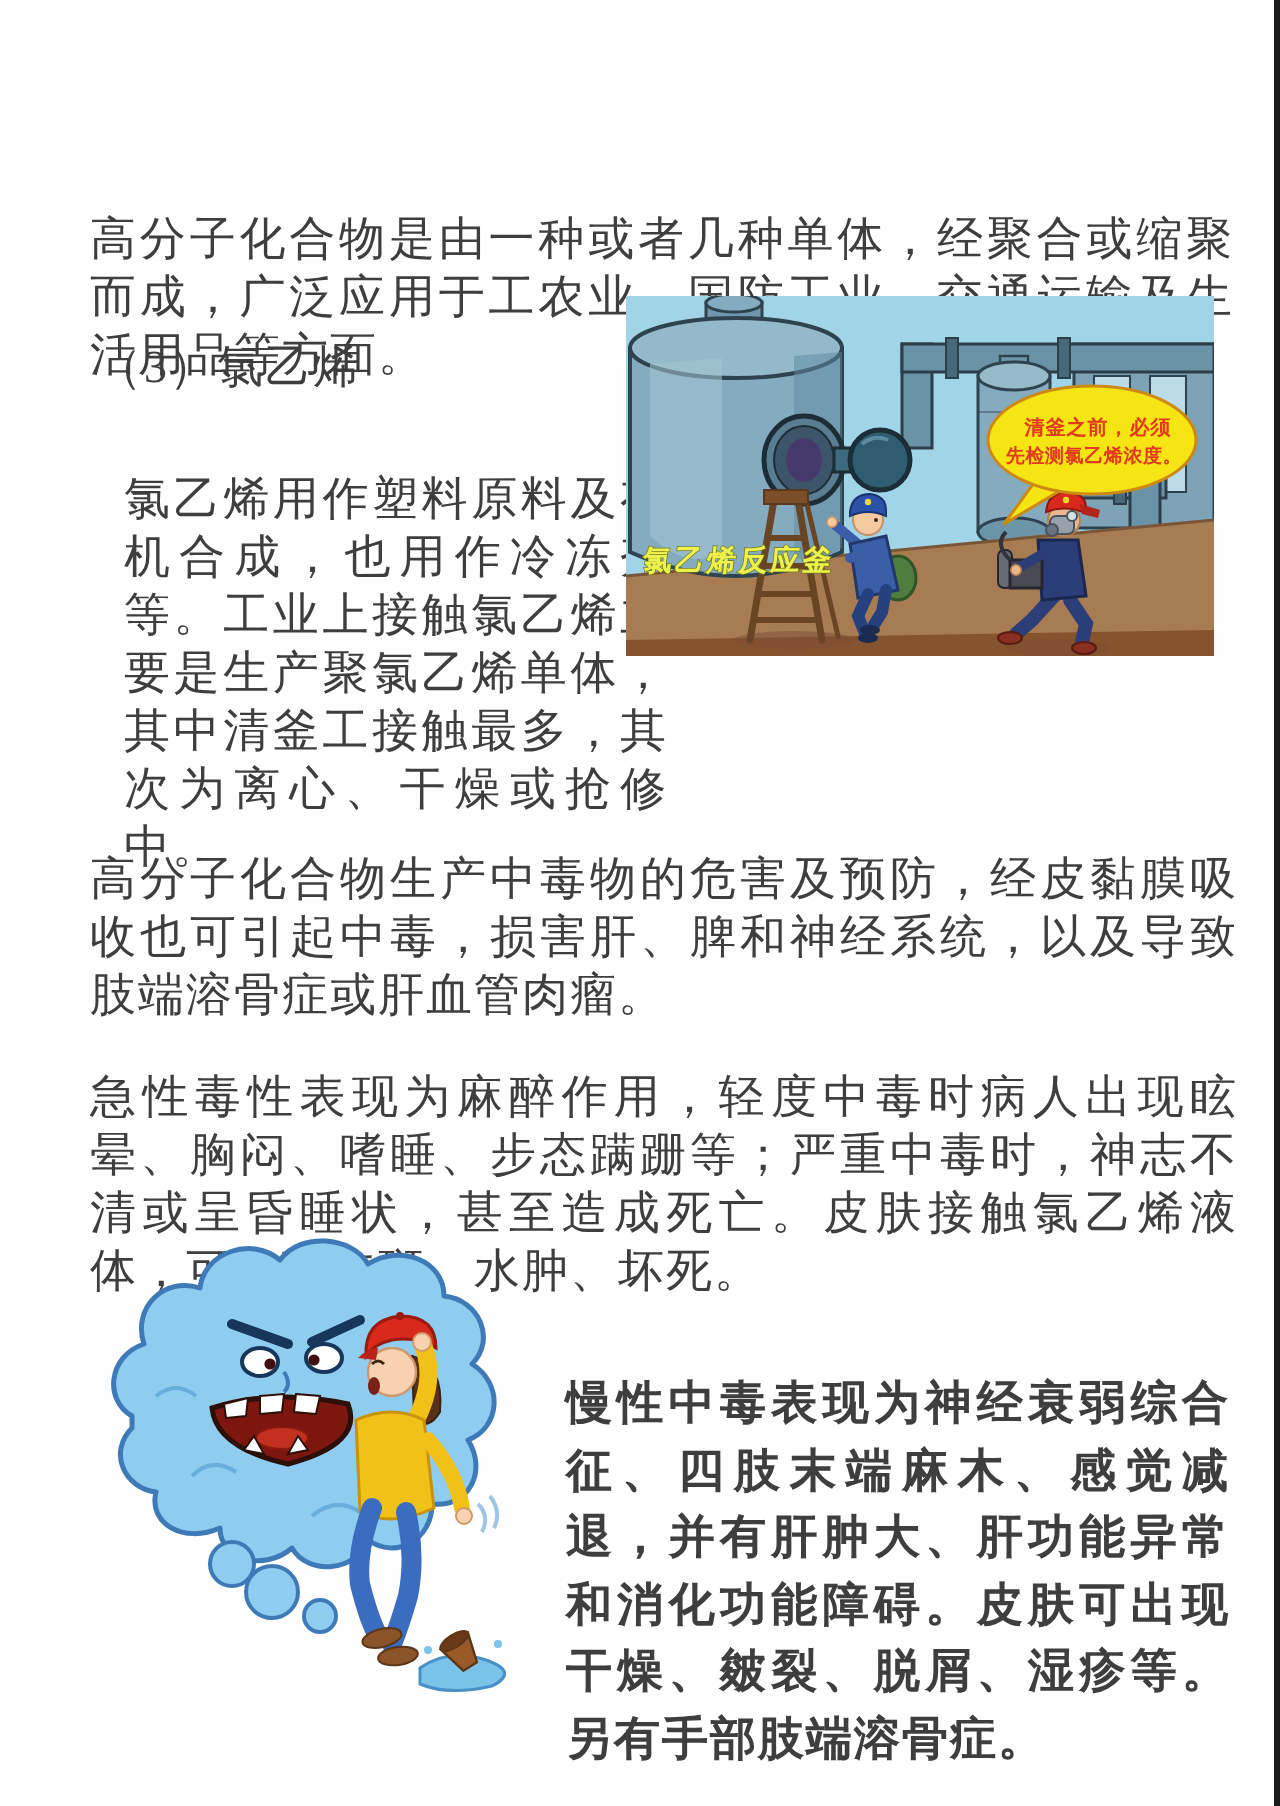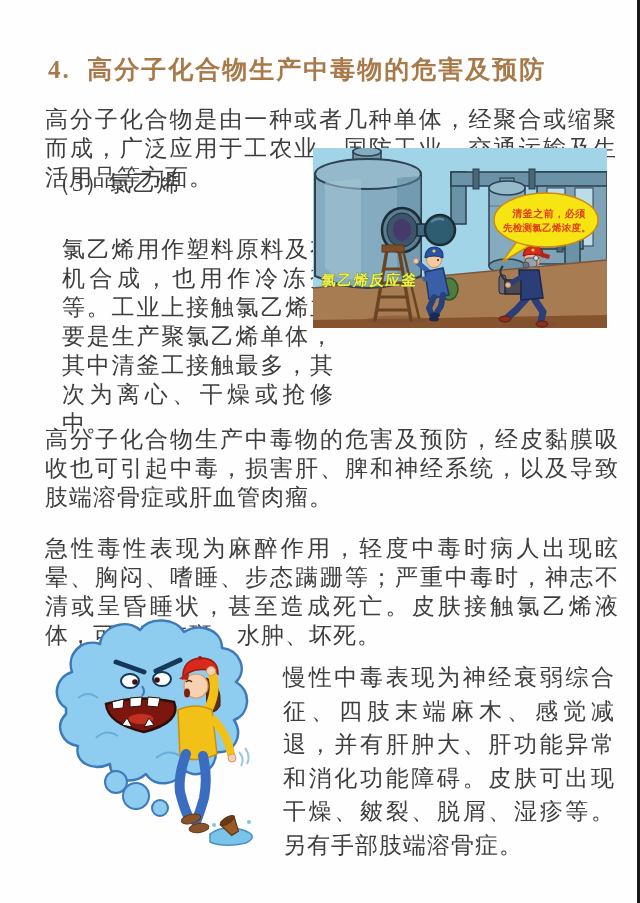--- a/index.html
+++ b/index.html
@@ -26,36 +26,35 @@
     letter-spacing:1px;text-align:justify;
   }
   .para-intro{left:45px;top:82px;width:572px;}
   .subheading{
     position:absolute;left:48px;top:168px;color:#3e3e3e;
     font-size:23px;letter-spacing:1px;
   }
   .para-usage{left:62px;top:212px;width:272px;}
   .para-poisoning{left:45px;top:402px;width:574px;}
   .para-acute{left:45px;top:511px;width:574px;}
-  .para-chronic{left:283px;top:638px;width:332px;line-height:33.5px;}
+  .para-chronic{left:283px;top:662px;width:332px;line-height:33.5px;font-weight:bold;}
   .fig-factory{
     position:absolute;left:313px;top:148px;width:294px;height:180px;
   }
   .fig-vapor{
     position:absolute;left:38px;top:616px;width:245px;height:248px;
   }
   svg{display:block;}
   svg text{font-family:"Liberation Serif","DejaVu Serif",serif;}
 </style>
 </head>
 <body>
 
 <div class="page">
 
-  <h1 class="doc-title">4.  高分子化合物生产中毒物的危害及预防</h1>
 
   <p class="para para-intro">高分子化合物是由一种或者几种单体，经聚合或缩聚而成，广泛应用于工农业、国防工业、交通运输及生活用品等方面。</p>
 
   <div class="subheading">（3）氯乙烯</div>
 
   <p class="para para-usage">氯乙烯用作塑料原料及有机合成，也用作冷冻剂等。工业上接触氯乙烯主要是生产聚氯乙烯单体，其中清釜工接触最多，其次为离心、干燥或抢修中。</p>
 
   <div class="fig-factory">
     <svg width="294" height="180" viewBox="0 0 294 180">
 

